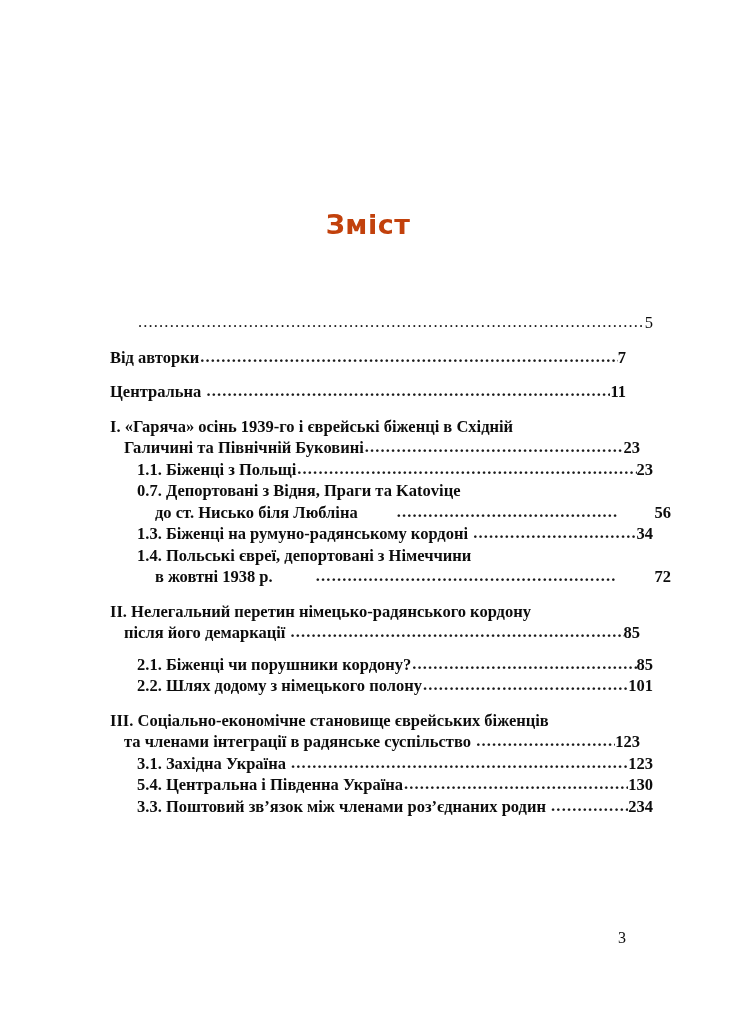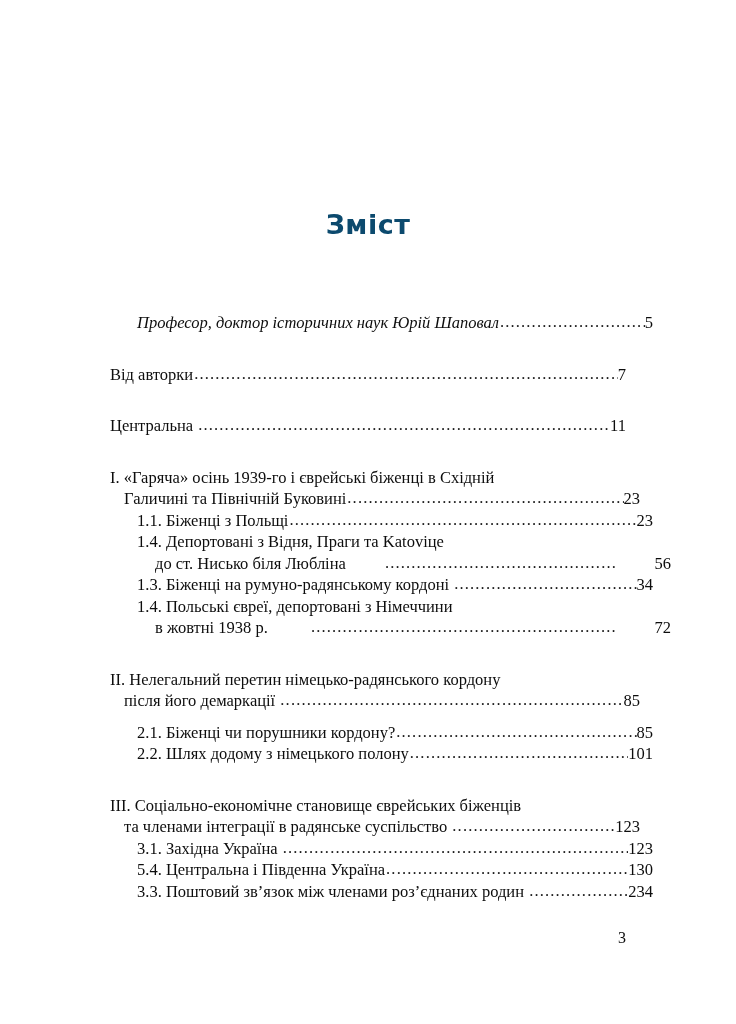--- a/index.html
+++ b/index.html
@@ -31,38 +31,38 @@
   .toc-title {
     position: absolute;
     left: 0;
     top: 211px;
     width: 736px;
     text-align: center;
     font-family: "DejaVu Sans", "Liberation Sans", sans-serif;
     font-weight: 700;
     font-size: 27px;
     letter-spacing: 0.5px;
-    color: #0c4a6e;
+    color: #c2410c;
     line-height: 1;
   }
 
   
   .toc {
     position: absolute;
     left: 110px;
     top: 312px;
     width: 516px;
   }
 
   .toc-group {
     margin: 0;
     padding: 0;
   }
   
-  .toc-group + .toc-group { margin-top: 30px; }
+  .toc-group + .toc-group { margin-top: 13px; font-weight: bold; }
 
   .entry {
     display: block;
     margin: 0;
     padding: 0;
     line-height: 21.5px;
     font-size: 16.5px;
     white-space: nowrap;
   }
 
@@ -142,21 +142,20 @@
 <body>
 
 <div class="page">
 
   <div class="toc-title">Зміст</div>
 
   <div class="toc" id="toc-root">
       <div class="toc-group">
         <div class="entry">
           <div class="leader-line lvl-auth">
-            <span class="txt">Професор, доктор історичних наук Юрій Шаповал</span>
             <span class="dots"></span>
             <span class="pg">5</span>
           </div>
         </div>
       </div>
       <div class="toc-group">
         <div class="entry">
           <div class="leader-line lvl-top">
             <span class="txt">Від авторки</span>
             <span class="dots"></span>
@@ -183,21 +182,21 @@
           </div>
         </div>
         <div class="entry">
           <div class="leader-line lvl-sub">
             <span class="txt">1.1. Біженці з Польщі</span>
             <span class="dots"></span>
             <span class="pg">23</span>
           </div>
         </div>
         <div class="entry">
-          <div class="plain-line lvl-sub">1.4. Депортовані з Відня, Праги та Katoviцe</div>
+          <div class="plain-line lvl-sub">0.7. Депортовані з Відня, Праги та Katoviцe</div>
           <div class="leader-line lvl-sub-cont">
             <span class="txt">до ст. Ниcько біля Любліна</span>
             <span class="dots"></span>
             <span class="pg">56</span>
           </div>
         </div>
         <div class="entry">
           <div class="leader-line lvl-sub">
             <span class="txt">1.3. Біженці на румуно-радянському кордоні </span>
             <span class="dots"></span>

